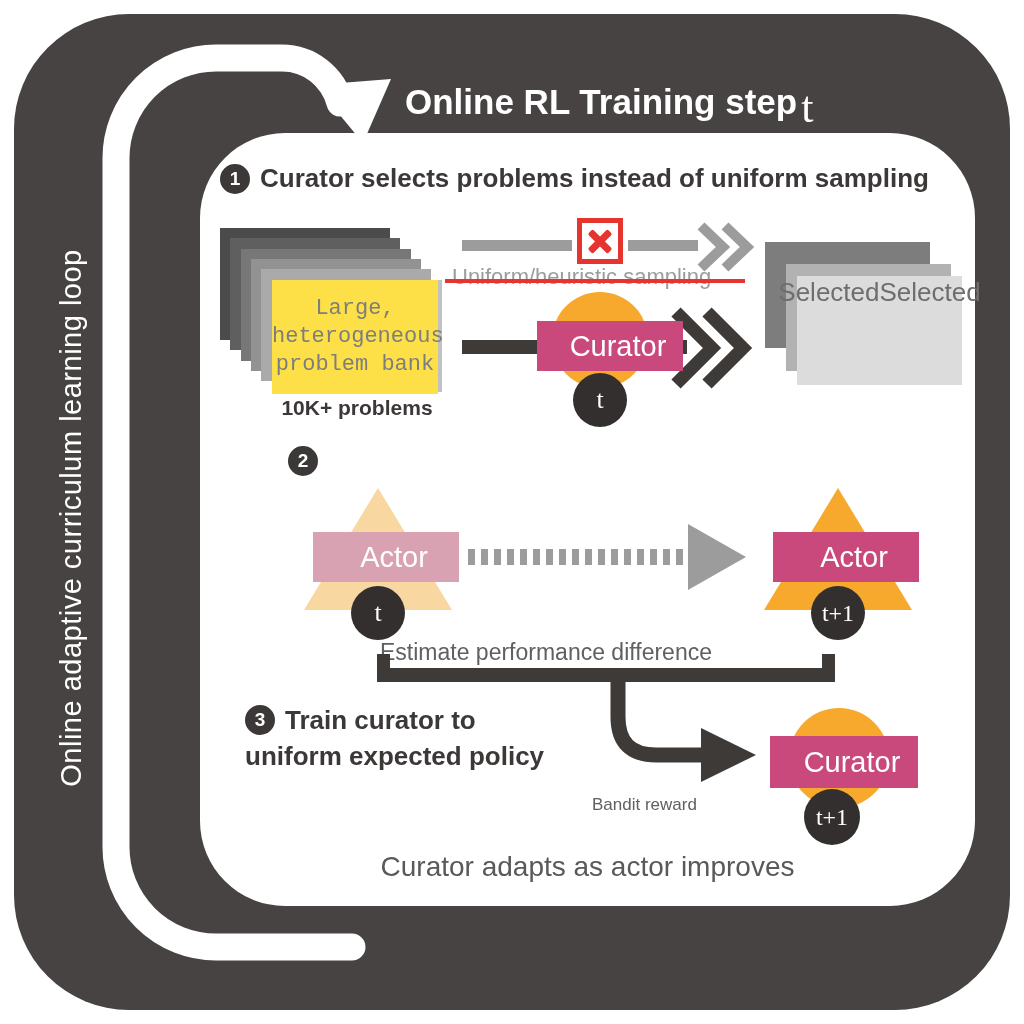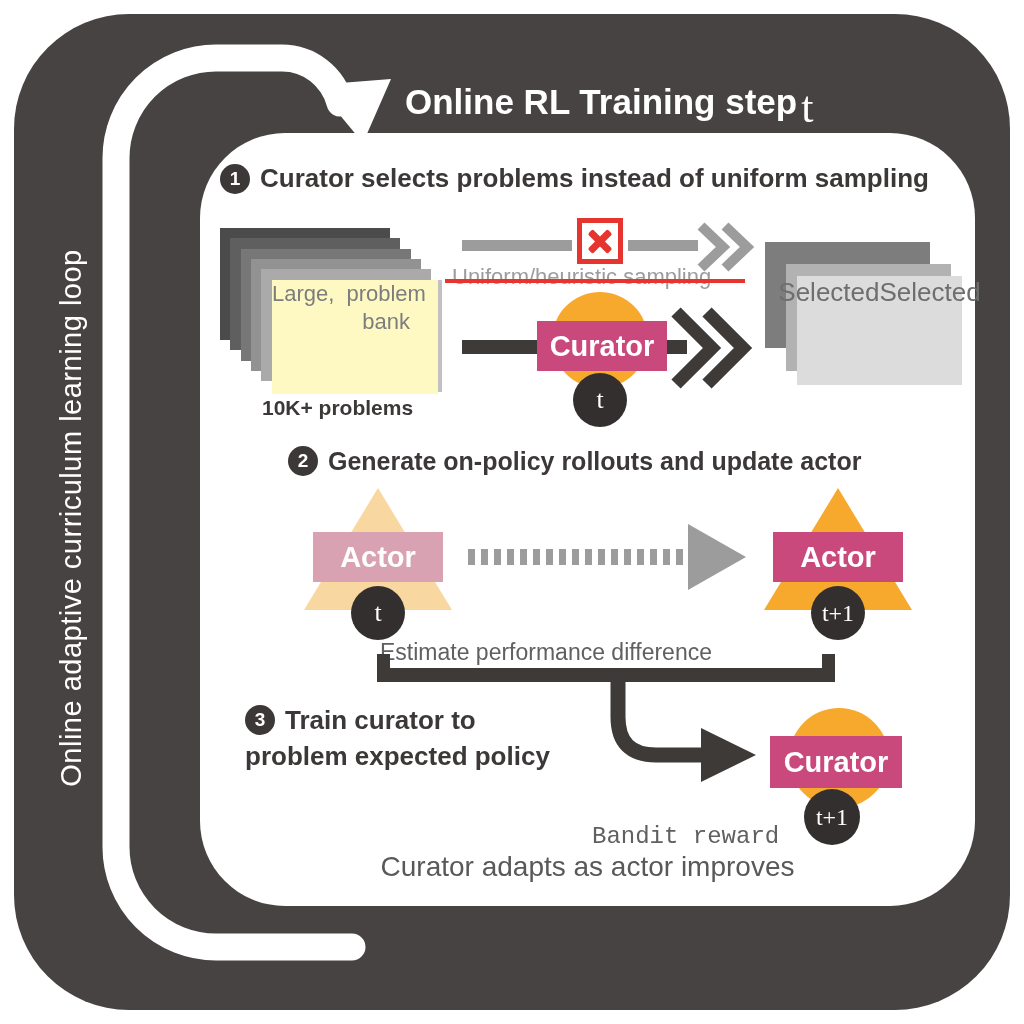--- a/index.html
+++ b/index.html
@@ -34,44 +34,44 @@
   
   .card{position:absolute;}
   .bc{width:170px;height:112px;}
   .bc0{left:220px;top:228px;background:#4b4b4b;}
   .bc1{left:230px;top:238px;background:#5f5f5f;}
   .bc2{left:241px;top:249px;background:#777777;}
   .bc3{left:251px;top:259px;background:#929292;}
   .bc4{left:261px;top:269px;background:#aaaaaa;}
   .bc5{left:272px;top:280px;background:#c1c1c1;}
   .bank-front{
-    left:272px;top:280px;width:166px;height:114px;background:#fef9c3;
+    left:272px;top:280px;width:166px;height:114px;background:#fde047;
     color:var(--bank-text);font-size:22px;line-height:28px;text-align:center;
-    display:flex;flex-direction:row;justify-content:center;
-  }
-  .bank-caption{left:262px;top:396px;width:190px;font-size:21px;font-weight:700;color:var(--heading);}
+    display:flex;flex-direction:column;justify-content:center;font-family:Liberation Mono, monospace;
+  }
+  .bank-caption{left:262px;top:396px;width:190px;text-align:center;font-size:21px;font-weight:700;color:var(--heading);}
 
   
   .gbar1{left:462px;top:240px;width:110px;height:11px;background:var(--gray-arrow);}
   .gbar2{left:628px;top:240px;width:70px;height:11px;background:var(--gray-arrow);}
   .xbox{left:577px;top:218px;width:36px;height:36px;border:5px solid var(--red);background:#fff;}
   .xmark{position:absolute;left:0;top:0;width:36px;height:36px;}
   .xmark::before,.xmark::after{
     content:"";position:absolute;left:4px;top:15px;width:28px;height:7px;background:var(--red);border-radius:2px;
   }
   .xmark::before{transform:rotate(45deg);}
   .xmark::after{transform:rotate(-45deg);}
   .strike-label{left:452px;top:264px;font-size:22px;color:var(--gray-text);white-space:nowrap;}
   .strike-line{left:445px;top:279px;width:300px;height:4px;background:var(--red);}
 
   
   .dbar{left:462px;top:340px;width:225px;height:14px;background:var(--dark-arrow);}
   .circle-orange-sm{left:552px;top:292px;width:96px;height:96px;border-radius:50%;background:var(--orange);}
   .pillbox{
-    display:flex;align-items:center;justify-content:center;color:#fff;font-weight:700;font-size:29px;
+    display:flex;align-items:center;justify-content:center;color:#fff;font-weight:400;font-size:29px;padding-left:16px;
   }
   .curator1{left:537px;top:321px;width:130px;height:50px;background:var(--magenta);}
   .tcircle{
     width:54px;height:54px;border-radius:50%;background:var(--circle-dark);color:#fff;
     font-family:"Liberation Serif", serif;font-size:26px;display:flex;align-items:center;justify-content:center;
   }
   .t1{left:573px;top:373px;}
 
   
   .sc0{left:765px;top:242px;width:165px;height:106px;background:#7d7d7d;}
@@ -96,21 +96,21 @@
   }
   .dots-arrow{left:688px;top:524px;width:0;height:0;border-top:33px solid transparent;border-bottom:33px solid transparent;border-left:58px solid var(--gray-arrow);}
 
   
   .estimate{left:380px;top:639px;width:460px;text-align:left;font-size:23px;color:var(--gray-caption);white-space:nowrap;}
   .btickL{left:377px;top:654px;width:13px;height:28px;background:var(--dark-arrow);}
   .bbar{left:377px;top:668px;width:458px;height:14px;background:var(--dark-arrow);}
   .btickR{left:822px;top:654px;width:13px;height:28px;background:var(--dark-arrow);}
 
   
-  .bandit{left:592px;top:823px;font-size:24px;color:var(--gray-caption);white-space:nowrap;font-family:Liberation Mono, monospace;}
+  .bandit{left:592px;top:795px;font-size:17px;color:var(--gray-caption);white-space:nowrap;}
   .circle-orange-lg{left:789px;top:708px;width:100px;height:100px;border-radius:50%;background:var(--orange);}
   .curator2{left:770px;top:736px;width:132px;height:52px;background:var(--magenta);}
   .t2{left:804px;top:789px;width:56px;height:56px;font-size:24px;}
   .caption{left:200px;top:851px;width:775px;text-align:center;font-size:28px;color:var(--caption);}
 </style>
 </head>
 <body>
 
 <div class="abs frame"></div>
 
@@ -138,20 +138,21 @@
 </div>
 
 <div class="card bc bc0"></div>
 <div class="card bc bc1"></div>
 <div class="card bc bc2"></div>
 <div class="card bc bc3"></div>
 <div class="card bc bc4"></div>
 <div class="card bc bc5"></div>
 <div class="abs bank-front">
   <span>Large,</span>
+  <span>heterogeneous</span>
   <span>problem bank</span>
 </div>
 <div class="abs bank-caption">10K+ problems</div>
 
 <div class="abs gbar1"></div>
 <div class="abs xbox">
     <span class="xmark"></span>
   </div>
 <div class="abs gbar2"></div>
 <div class="abs strike-label">Uniform/heuristic sampling</div>
@@ -168,21 +169,20 @@
 
 <div class="card sc0"></div>
 <div class="card sc1"></div>
 <div class="abs sc2">
   <span>Selected</span>
   <span>Selected</span>
 </div>
 
 <div class="abs heading h2">
   <span class="bullet">2</span>
-  <span>Generate on-policy rollouts and update actor</span>
 </div>
 
 <div class="abs tri triL"></div>
 <div class="abs pillbox actorL">
   <span>Actor</span>
 </div>
 <div class="abs tcircle tL">
   <span>t</span>
 </div>
 
@@ -200,21 +200,21 @@
 <div class="abs estimate">Estimate performance difference</div>
 <div class="abs btickL"></div>
 <div class="abs bbar"></div>
 <div class="abs btickR"></div>
 
 <div class="abs h3">
   <div class="row">
     <span class="bullet">3</span>
     <span>Train curator to</span>
   </div>
-  <div>problem expected policy</div>
+  <div>uniform expected policy</div>
 </div>
 
 <div class="abs bandit">Bandit reward</div>
 <div class="abs circle-orange-lg"></div>
 <div class="abs pillbox curator2">
   <span>Curator</span>
 </div>
 <div class="abs tcircle t2">
   <span>t+1</span>
 </div>

